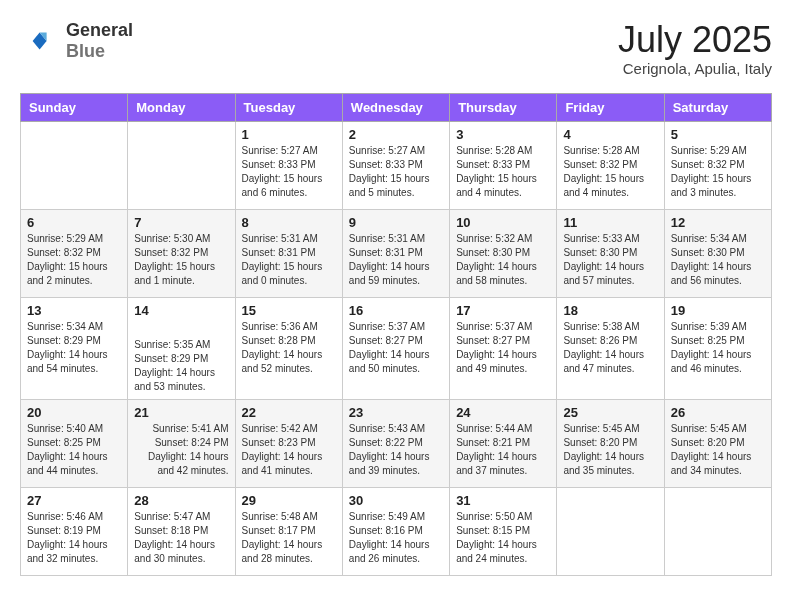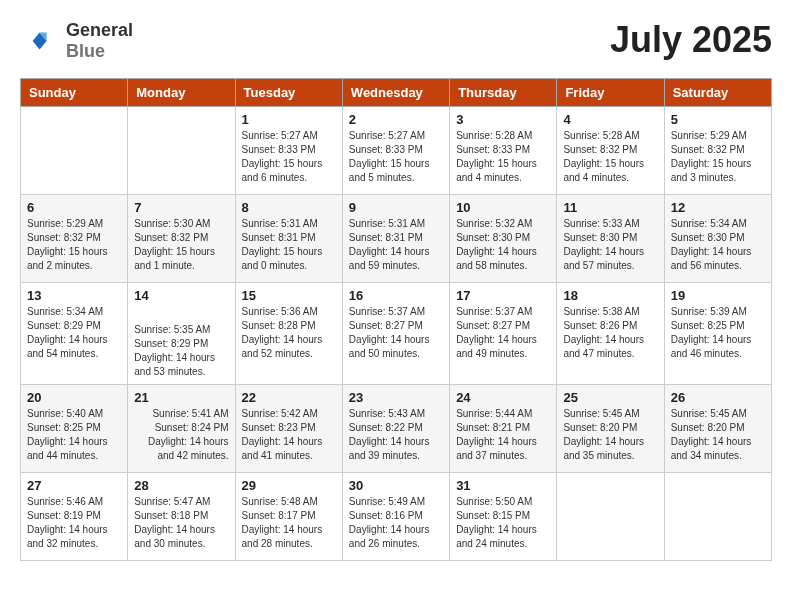--- a/index.html
+++ b/index.html
@@ -33,35 +33,35 @@
     }
     .logo-icon {
       width: 28px;
       height: 28px;
     }
     .title-area {
       text-align: right;
     }
     .month-title {
       font-size: 36px;
-      font-weight: bold;
+      font-weight: normal;
       color: #222;
       line-height: 1.1;
     }
     .location-title {
       font-size: 15px;
       color: #444;
     }
     .calendar-table {
       width: 100%;
       border-collapse: collapse;
       table-layout: fixed;
     }
     .calendar-table th {
-      background-color: #c2410c;
+      background-color: #8b5cf6;
       color: #fff;
       text-align: left;
       padding: 6px 8px;
       font-size: 13px;
       font-weight: bold;
       border: 1px solid #aaa;
     }
     .calendar-table td {
       vertical-align: top;
       padding: 5px 6px;
@@ -98,20 +98,21 @@
       <polygon points="28,8 38,20 28,32 18,20" fill="#1a6bbf"></polygon>
       <polygon points="28,8 38,8 38,20" fill="#5aabdc"></polygon>
     </svg>
     <div>
       <span class="logo-text-general">General</span><br>
       <span class="logo-text-blue">Blue</span>
     </div>
   </div>
   <div class="title-area">
     <div class="month-title">July 2025</div>
+    <div class="location-title">Cerignola, Apulia, Italy</div>
   </div>
 </div>
 
 <table class="calendar-table">
   <thead>
     <tr>
     <th>Sunday</th>
         <th>Monday</th>
         <th>Tuesday</th>
         <th>Wednesday</th>

